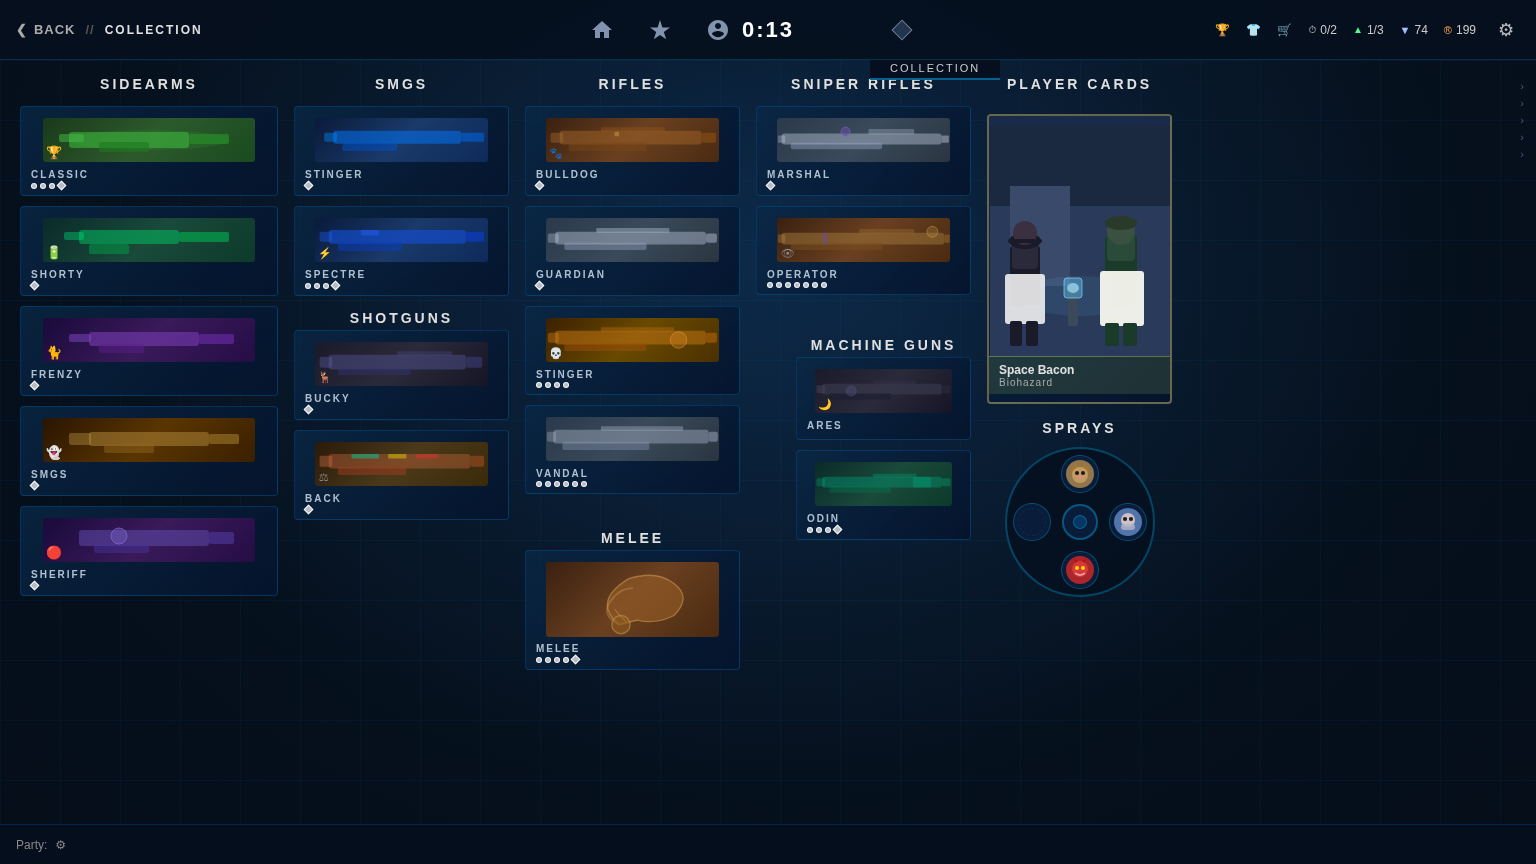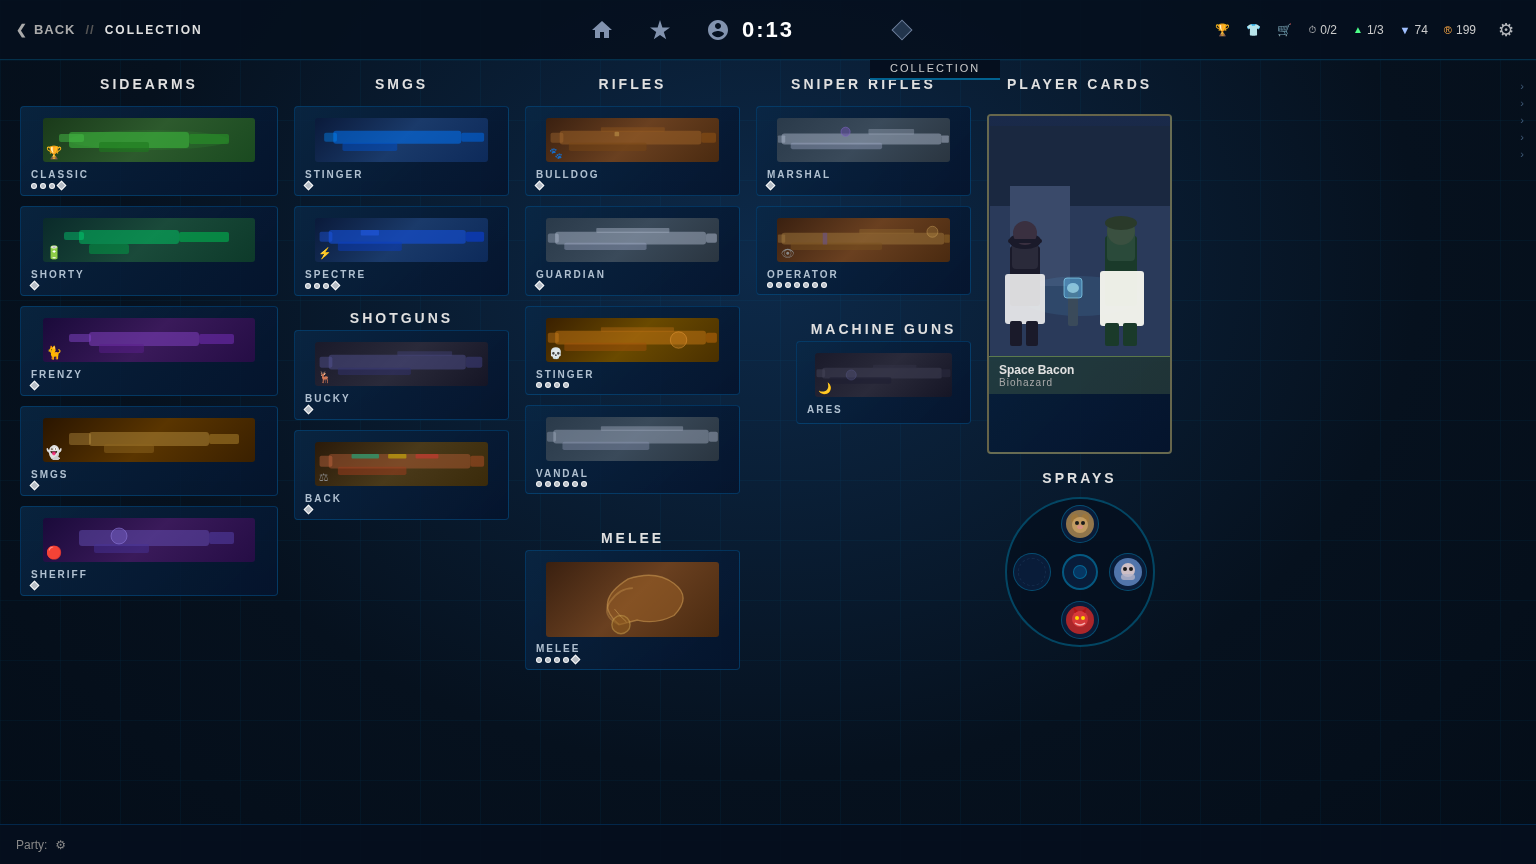--- a/index.html
+++ b/index.html
@@ -232,21 +232,21 @@
       color: #e0e0e0;
       text-align: center;
       margin-bottom: 6px;
     }
 
     .player-card-container {
       background: linear-gradient(135deg, rgba(10,40,70,0.9), rgba(5,20,45,0.95));
       border: 2px solid rgba(200,180,100,0.5);
       border-radius: 4px;
       position: relative;
-      height: 340px;
+      height: 290px;
       overflow: hidden;
       cursor: pointer;
     }
 
     .player-card-badge {
       position: absolute;
       top: 6px;
       right: 6px;
       background: rgba(200,180,50,0.3);
       border: 1px solid rgba(200,180,50,0.6);
@@ -815,21 +815,21 @@
         <div class="dot"></div>
         <div class="dot"></div>
         <div class="dot"></div>
         <div class="dot"></div>
         <div class="dot"></div>
         <div class="dot"></div>
         <div class="dot"></div>
       </div>
     </div>
 
-    <div style="margin-top:16px;padding-left:40px;">
+    <div style="margin-top:32px;padding-left:40px;">
       <div class="category-title">MACHINE GUNS</div>
 
       <div class="weapon-card" style="margin-bottom:10px;">
         <div class="weapon-img-area">
           <div class="weapon-illustration theme-dark">
             <svg width="190" height="44" viewBox="0 0 190 44">
               <rect x="10" y="12" width="165" height="15" rx="3" fill="rgba(60,60,80,0.6)"></rect>
               <rect x="175" y="14" width="12" height="11" rx="2" fill="rgba(40,40,60,0.7)"></rect>
               <rect x="20" y="25" width="85" height="9" rx="2" fill="rgba(30,30,50,0.6)"></rect>
               <rect x="2" y="14" width="12" height="11" rx="2" fill="rgba(70,70,90,0.5)"></rect>
@@ -837,20 +837,41 @@
               <circle cx="50" cy="22" r="7" fill="rgba(80,80,120,0.4)" stroke="rgba(100,100,160,0.4)" stroke-width="1"></circle>
             </svg>
             <span style="position:absolute;left:4px;bottom:2px;font-size:11px;">🌙</span>
           </div>
         </div>
         <div class="weapon-label">ARES</div>
         <div class="weapon-dots">
         </div>
       </div>
 
+      <div class="weapon-card">
+        <div class="weapon-img-area">
+          <div class="weapon-illustration theme-teal">
+            <svg width="190" height="44" viewBox="0 0 190 44">
+              <rect x="10" y="12" width="165" height="15" rx="3" fill="rgba(0,160,120,0.4)"></rect>
+              <rect x="175" y="14" width="12" height="11" rx="2" fill="rgba(0,140,100,0.5)"></rect>
+              <rect x="20" y="25" width="85" height="9" rx="2" fill="rgba(0,120,80,0.4)"></rect>
+              <rect x="2" y="14" width="12" height="11" rx="2" fill="rgba(0,170,130,0.3)"></rect>
+              <rect x="80" y="8" width="60" height="5" rx="1" fill="rgba(0,150,110,0.4)"></rect>
+              <rect x="135" y="12" width="25" height="15" rx="2" fill="rgba(0,180,140,0.3)"></rect>
+            </svg>
+          </div>
+        </div>
+        <div class="weapon-label">ODIN</div>
+        <div class="weapon-dots">
+          <div class="dot"></div>
+          <div class="dot"></div>
+          <div class="dot"></div>
+          <div class="dot-diamond"></div>
+        </div>
+      </div>
     </div>
   </div>
 
   <div class="right-panel">
     <div class="panel-section-title">PLAYER CARDS</div>
 
     <div class="player-card-container">
       <div class="player-card-badge">
         <span>233</span>
       </div>

